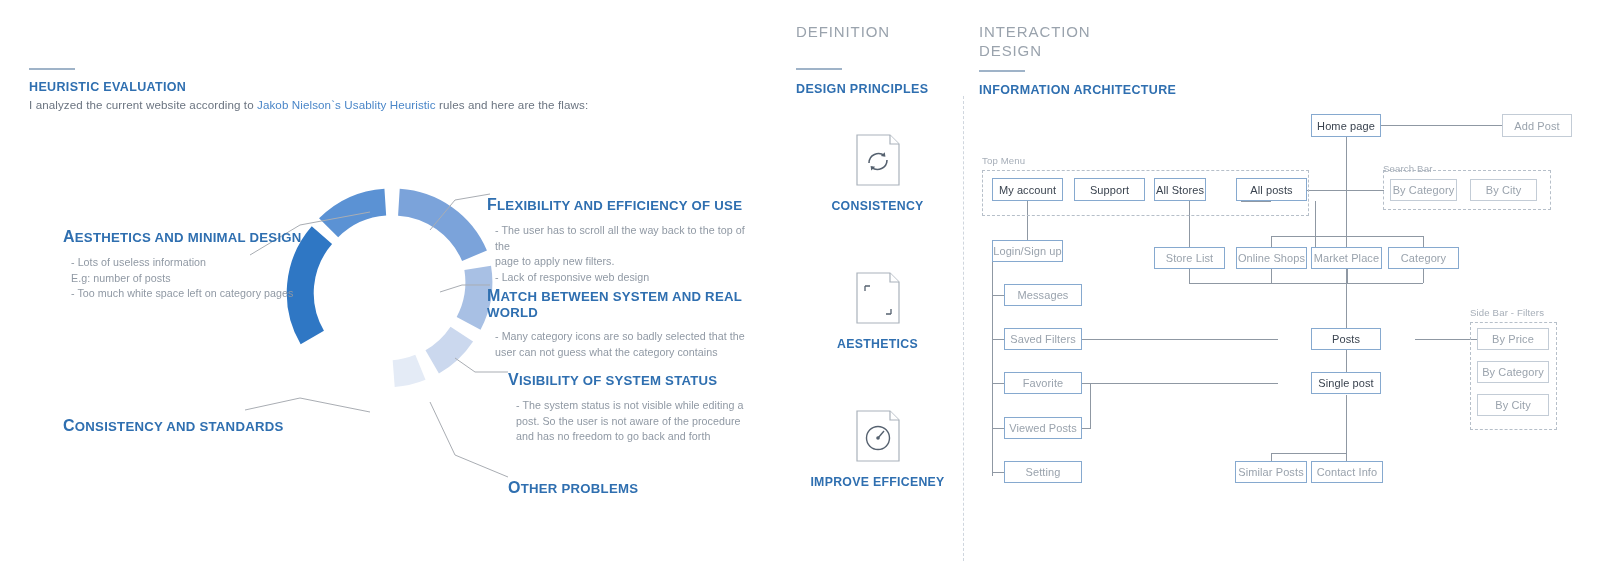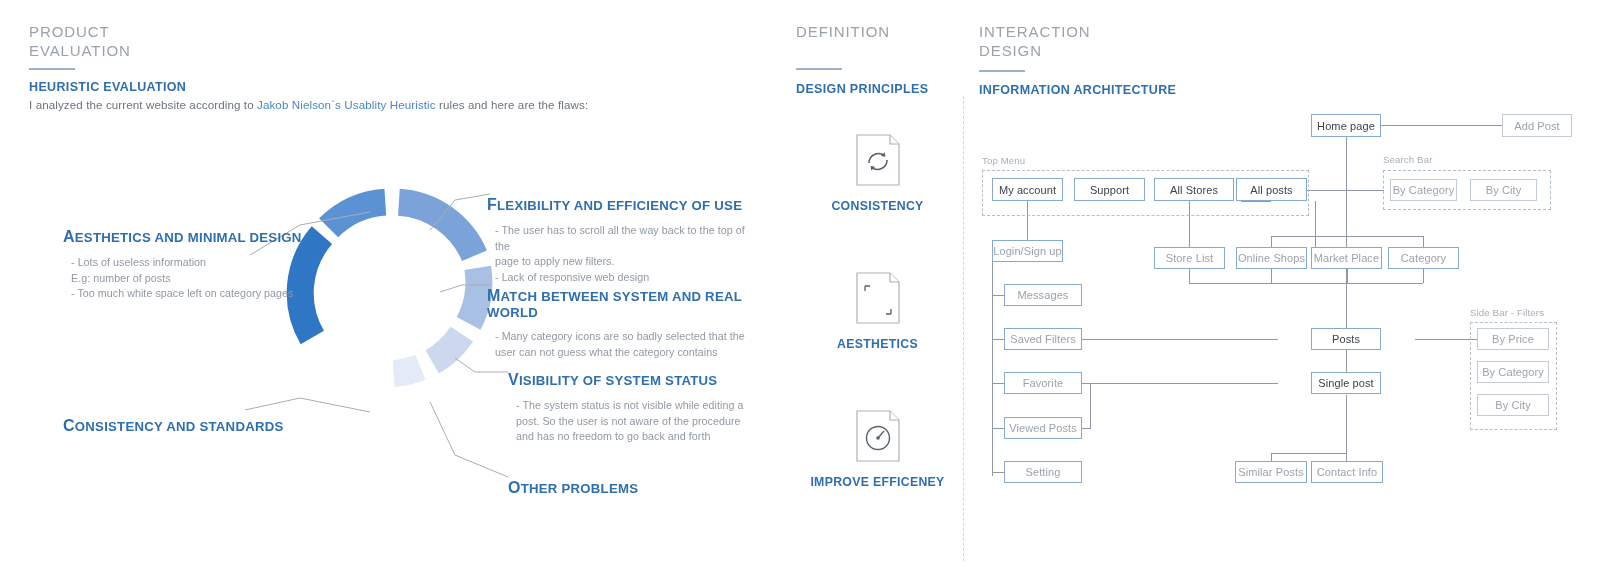--- a/index.html
+++ b/index.html
@@ -57,24 +57,20 @@
   .group-label{position:absolute;color:#a6aeb8;font-size:9.6px;letter-spacing:.15px;}
   .edge{position:absolute;background:#8f98a3;}
   .edge.h{height:1px;}
   .edge.v{width:1px;}
 </style>
 </head>
 <body>
 
 <div class="panel" id="panel-left">
 
-  <div class="sec-title" style="left:29px;top:22px;">
-    <span>PRODUCT</span><br>
-    <span>EVALUATION</span>
-  </div>
   <div class="sec-rule" style="left:29px;top:68px;"></div>
   <div class="sec-sub" style="left:29px;top:80px;">HEURISTIC EVALUATION</div>
 
   <div class="intro">
     <span>I analyzed the current website according to </span><a href="#">Jakob Nielson`s Usablity Heuristic</a><span> rules and here are the flaws:</span>
   </div>
 
   <svg id="donut" width="240" height="240" viewBox="0 0 240 240">
 
     <g fill="none" stroke-linecap="butt">
@@ -222,31 +218,31 @@
     <div class="edge h" style="left:117px;top:428px;width:9px;"></div>
 
     <div class="edge v" style="left:381px;top:395px;height:77px;"></div>
     <div class="edge h" style="left:306px;top:453px;width:76px;"></div>
     <div class="edge v" style="left:306px;top:453px;height:19px;"></div>
 
     <div class="group" style="left:17px;top:170px;width:327px;height:46px;"></div>
     <div class="group-label" style="left:17px;top:155px;">Top Menu</div>
 
     <div class="group" style="left:418px;top:170px;width:168px;height:40px;"></div>
-    <div class="group-label" style="left:418px;top:154px;">Search Bar</div>
+    <div class="group-label" style="left:418px;top:163px;">Search Bar</div>
 
     <div class="group" style="left:505px;top:322px;width:87px;height:108px;"></div>
     <div class="group-label" style="left:505px;top:307px;">Side Bar - Filters</div>
 
     <div class="node strong" style="left:346px;top:114px;width:70px;height:23px;">Home page</div>
     <div class="node plain" style="left:537px;top:114px;width:70px;height:23px;">Add Post</div>
 
     <div class="node strong" style="left:27px;top:178px;width:71px;height:23px;">My account</div>
     <div class="node strong" style="left:109px;top:178px;width:71px;height:23px;">Support</div>
-    <div class="node strong" style="left:189px;top:178px;width:80px;height:23px;">All Stores</div>
+    <div class="node strong" style="left:189px;top:178px;width:52px;height:23px;">All Stores</div>
     <div class="node strong" style="left:271px;top:178px;width:71px;height:23px;">All posts</div>
 
     <div class="node plain" style="left:425px;top:179px;width:67px;height:22px;">By Category</div>
     <div class="node plain" style="left:505px;top:179px;width:67px;height:22px;">By City</div>
 
     <div class="node" style="left:27px;top:240px;width:71px;height:22px;color:#9aa3ad;">Login/Sign up</div>
 
     <div class="node" style="left:189px;top:247px;width:71px;height:22px;color:#9aa3ad;">Store List</div>
     <div class="node" style="left:271px;top:247px;width:71px;height:22px;color:#9aa3ad;">Online Shops</div>
     <div class="node" style="left:346px;top:247px;width:71px;height:22px;color:#9aa3ad;">Market Place</div>

